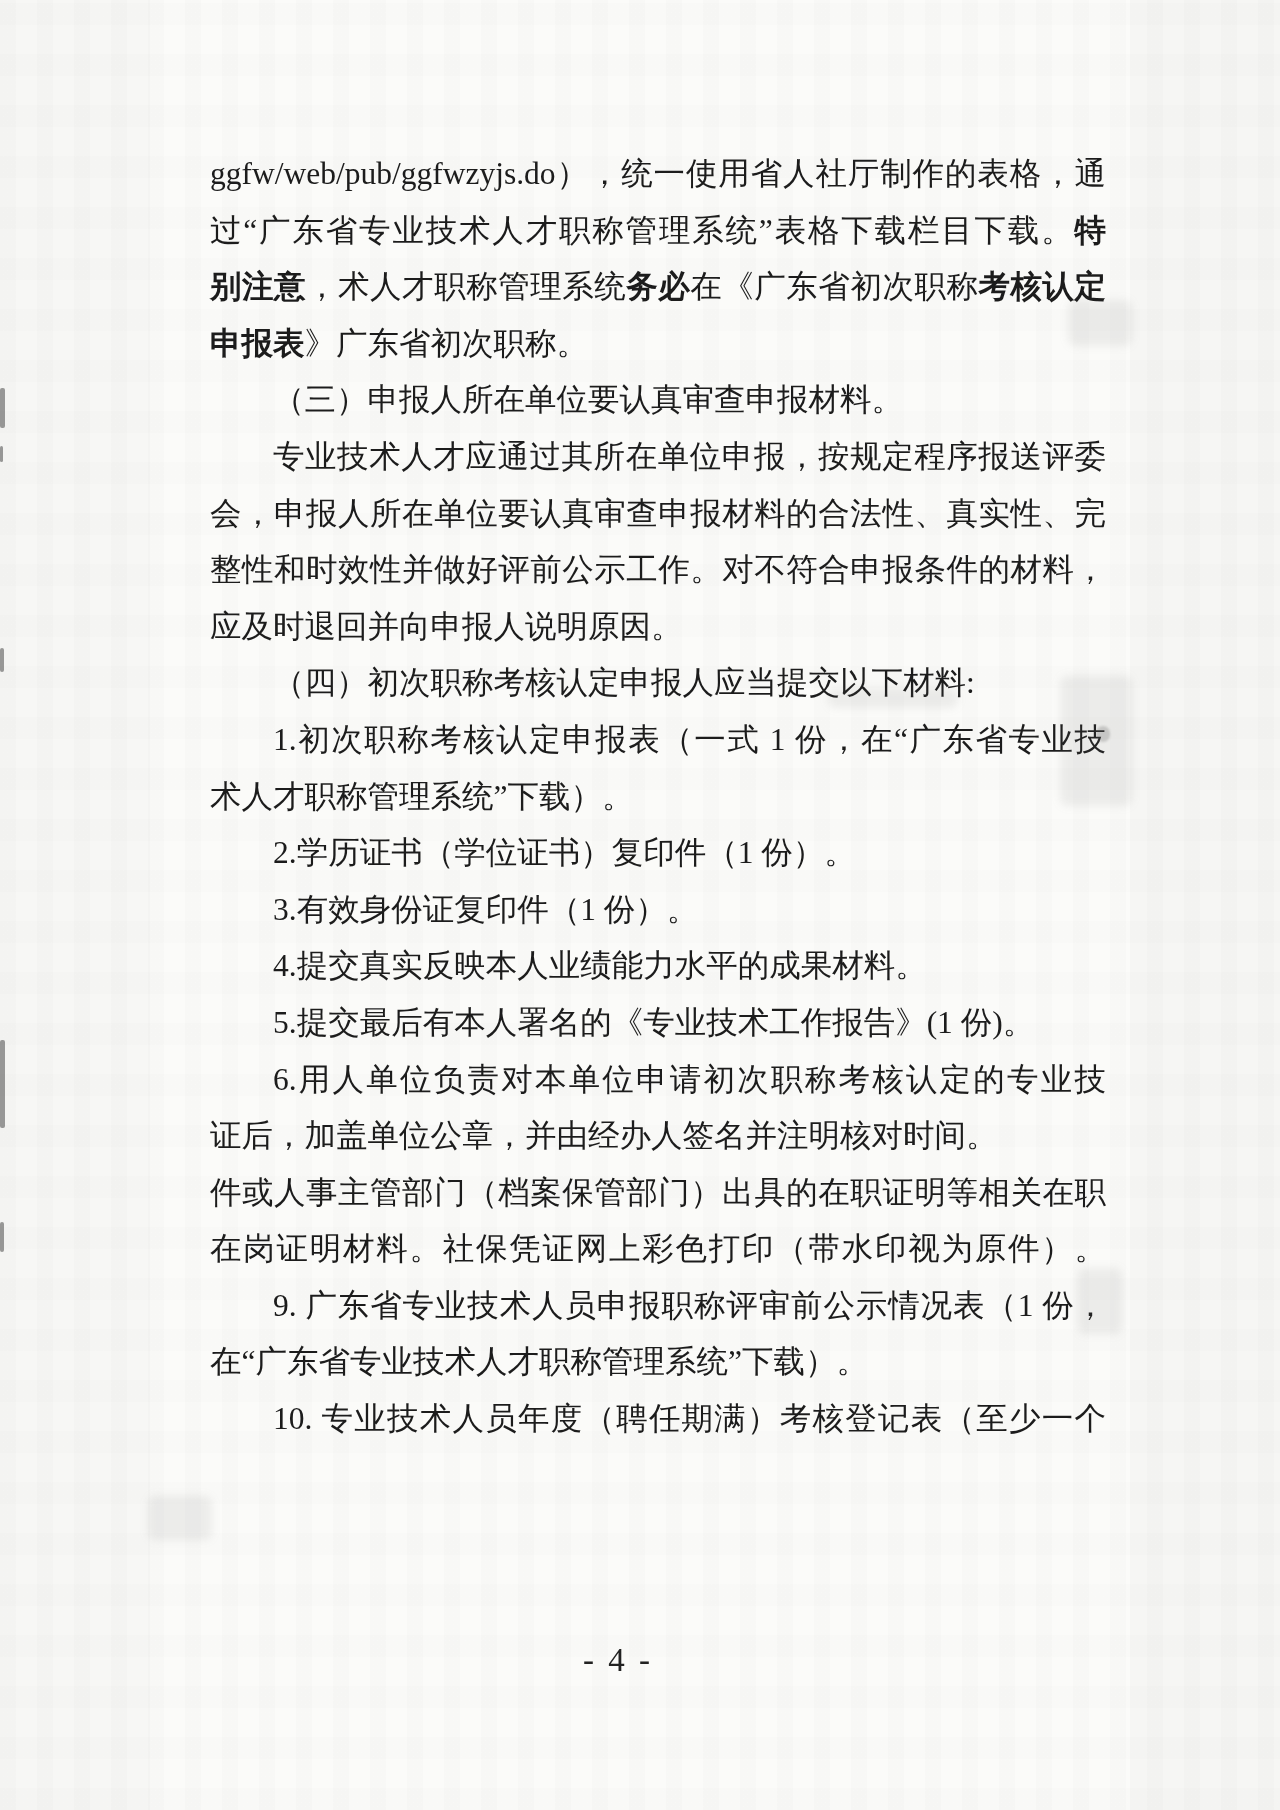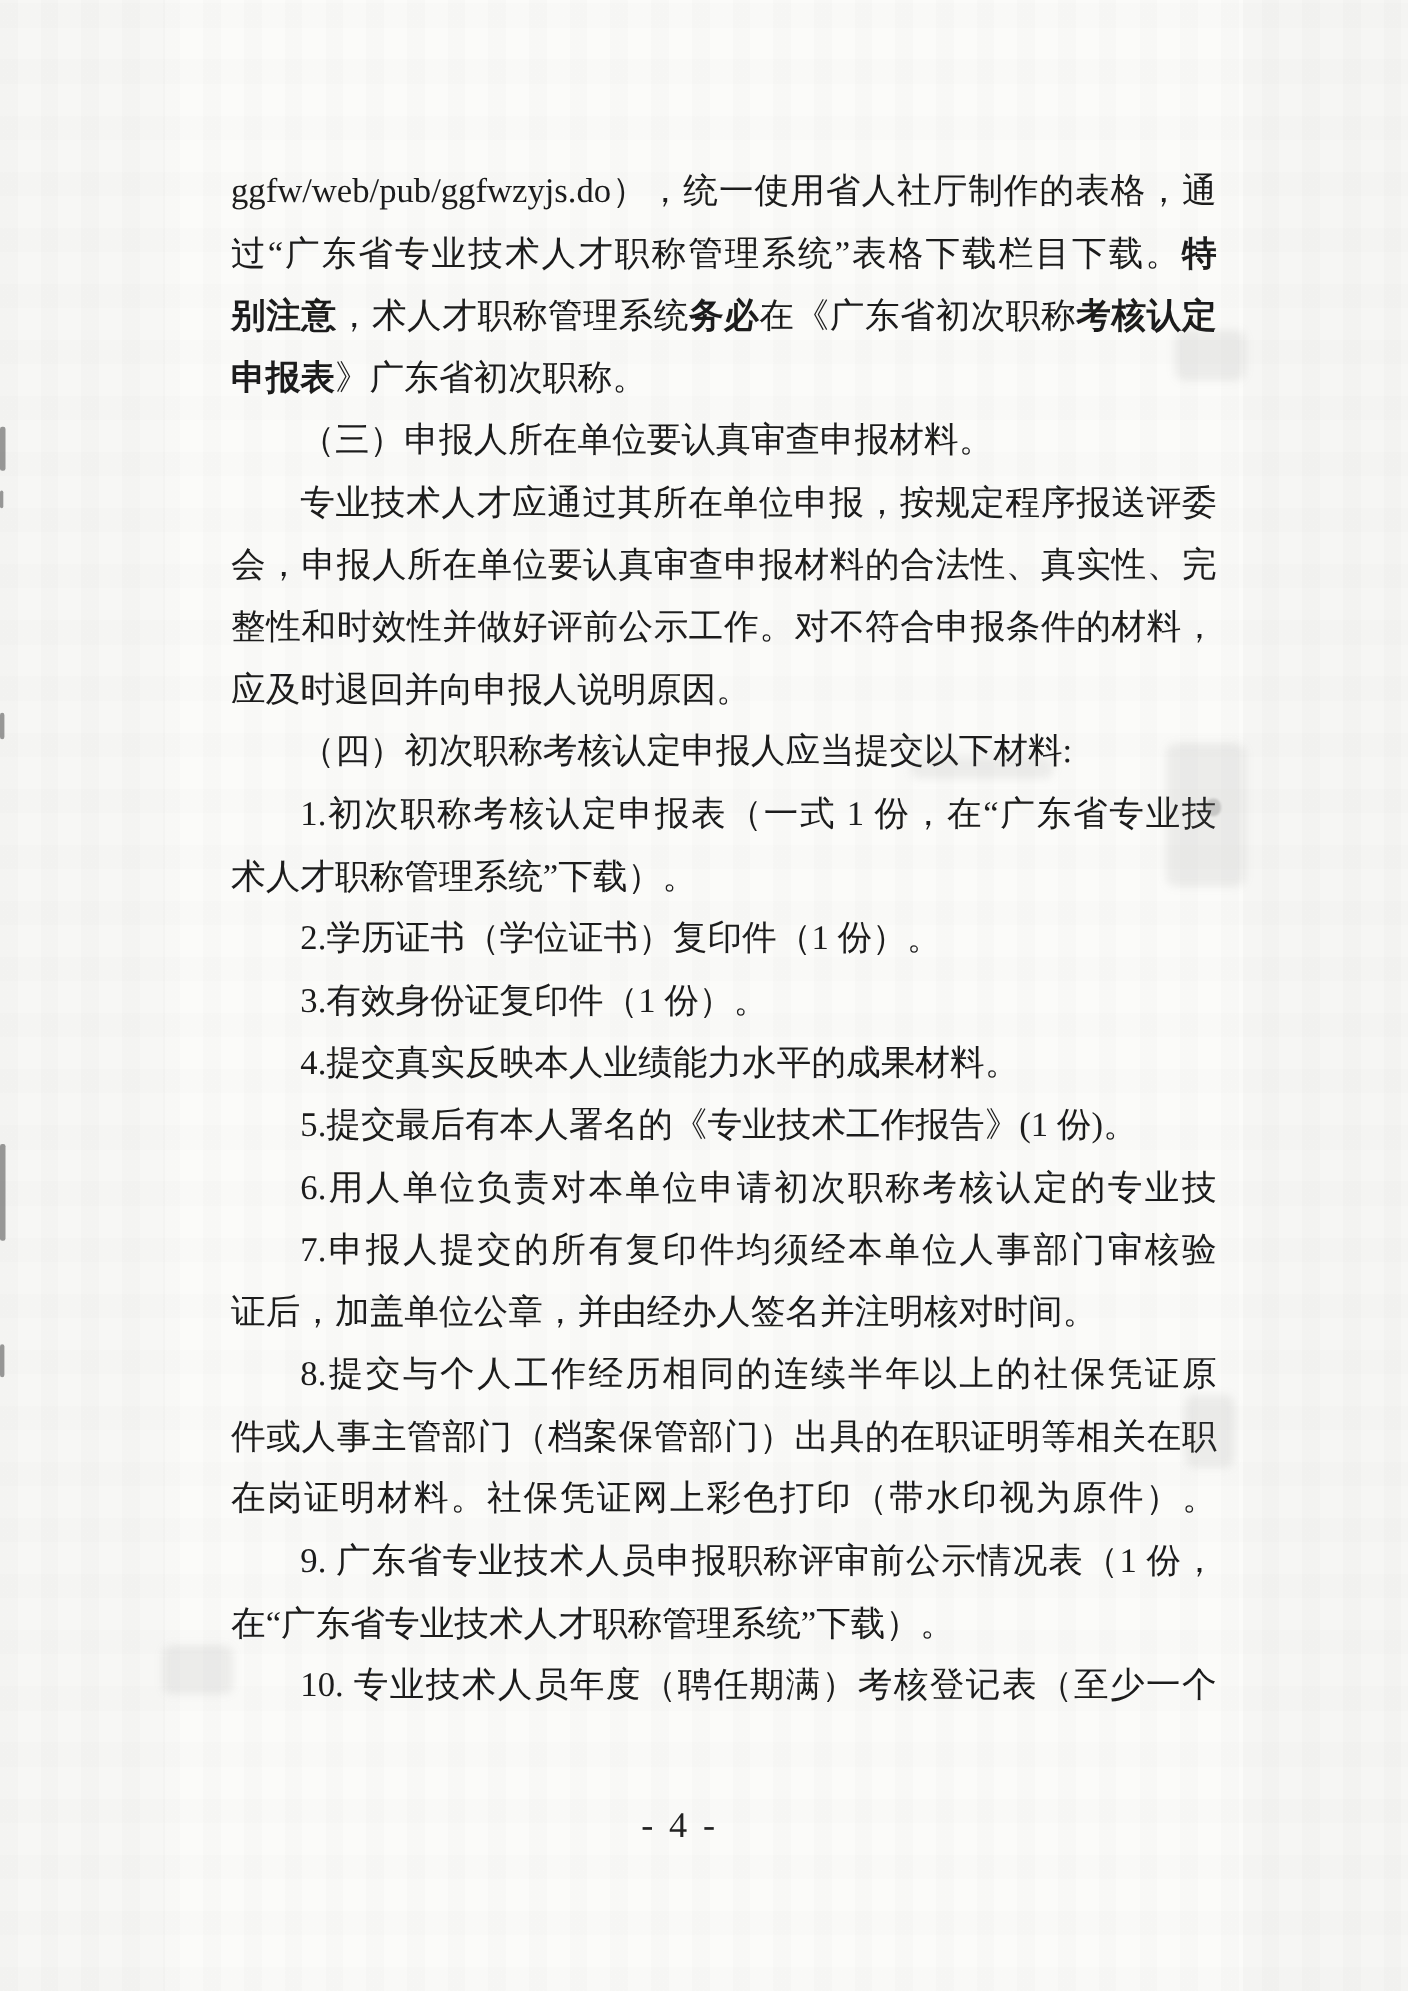--- a/index.html
+++ b/index.html
@@ -97,23 +97,21 @@
       <p class="line justify"><span class="seg">整性和时效性并做好评前公示工作。对不符合申报条件的材料，</span></p>
       <p class="line"><span class="seg">应及时退回并向申报人说明原因。</span></p>
       <p class="line indent"><span class="seg">（四）初次职称考核认定申报人应当提交以下材料:</span></p>
       <p class="line indent justify"><span class="seg">1.初次职称考核认定申报表（一式 1 份，在“广东省专业技</span></p>
       <p class="line"><span class="seg">术人才职称管理系统”下载）。</span></p>
       <p class="line indent"><span class="seg">2.学历证书（学位证书）复印件（1 份）。</span></p>
       <p class="line indent"><span class="seg">3.有效身份证复印件（1 份）。</span></p>
       <p class="line indent"><span class="seg">4.提交真实反映本人业绩能力水平的成果材料。</span></p>
       <p class="line indent"><span class="seg">5.提交最后有本人署名的《专业技术工作报告》(1 份)。</span></p>
       <p class="line indent justify"><span class="seg">6.用人单位负责对本单位申请初次职称考核认定的专业技</span></p>
-      <p class="line indent justify"><span class="seg">7.申报人提交的所有复印件均须经本单位人事部门审核验</span></p>
       <p class="line"><span class="seg">证后，加盖单位公章，并由经办人签名并注明核对时间。</span></p>
-      <p class="line indent justify"><span class="seg">8.提交与个人工作经历相同的连续半年以上的社保凭证原</span></p>
       <p class="line justify"><span class="seg">件或人事主管部门（档案保管部门）出具的在职证明等相关在职</span></p>
       <p class="line justify"><span class="seg">在岗证明材料。社保凭证网上彩色打印（带水印视为原件）。</span></p>
       <p class="line indent justify"><span class="seg">9. 广东省专业技术人员申报职称评审前公示情况表（1 份，</span></p>
       <p class="line"><span class="seg">在“广东省专业技术人才职称管理系统”下载）。</span></p>
       <p class="line indent justify"><span class="seg">10. 专业技术人员年度（聘任期满）考核登记表（至少一个</span></p>
     </div>
 
   <div class="footer">- 4 -</div>
 
   <div class="edge-mark" style="left:0; top:388px; width:5px; height:40px;"></div>

